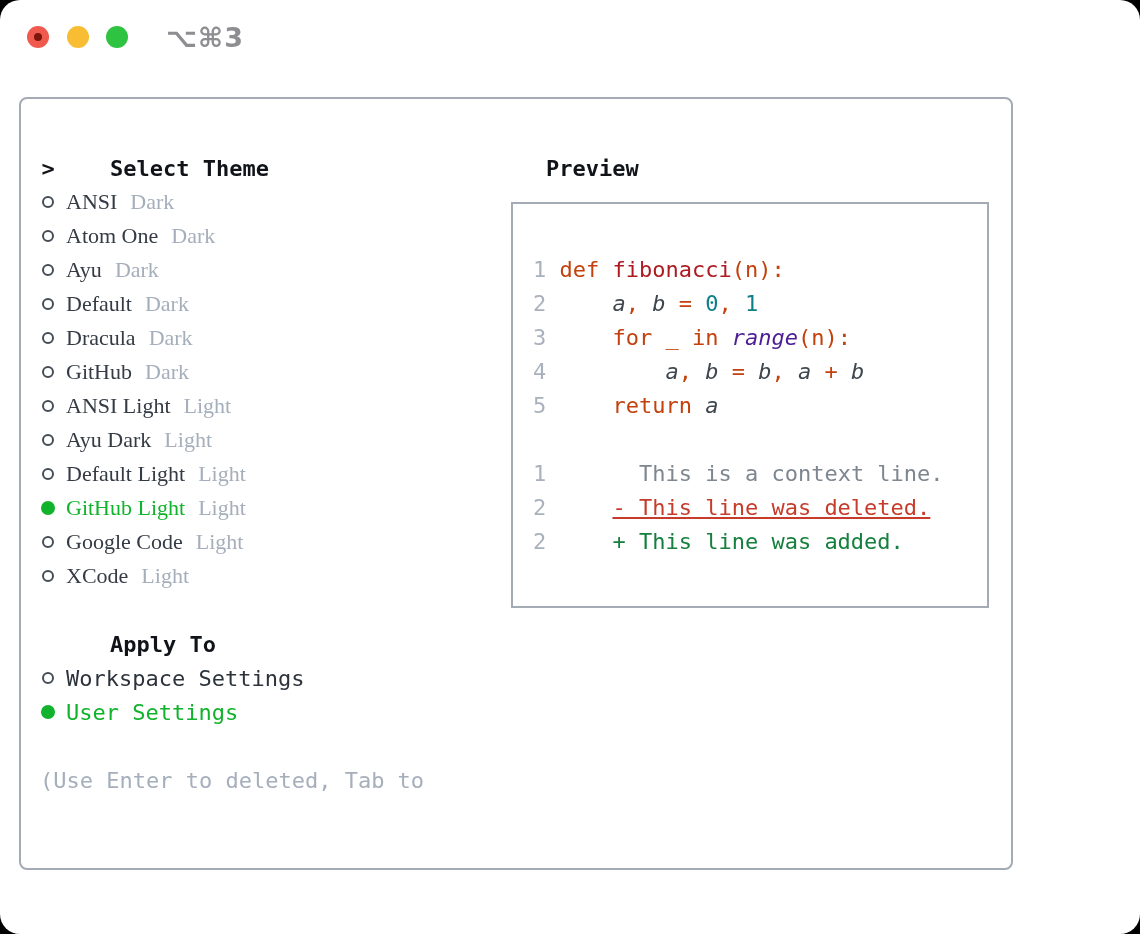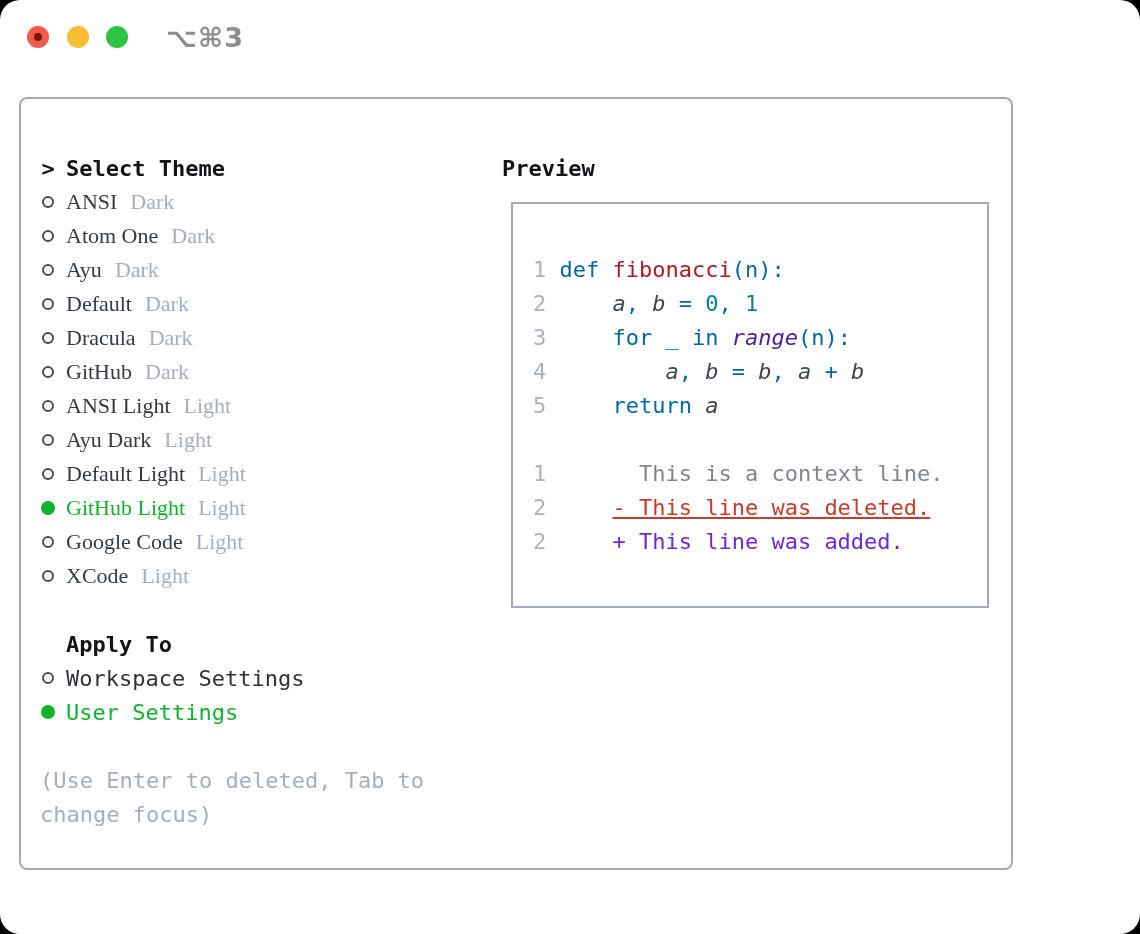--- a/index.html
+++ b/index.html
@@ -33,21 +33,21 @@
     border:2px solid #a4abb5; border-radius:8px; background:#fff;
   }
 
   .row { height:34px; display:flex; align-items:center; font-size:22px; }
   .marker { width:16px; margin-right:10px; display:flex; align-items:center; justify-content:center; flex:none; }
   .cursor-glyph { font-weight:bold; color:#101419; font-size:22px; }
   .radio { width:12px; height:12px; border-radius:50%; border:2px solid #454d57; }
   .radio.filled { width:14px; height:14px; border:none; background:#10b32b; }
   .marker.empty { visibility:hidden; }
 
-  .hdr { font-weight:bold; color:#101419; }
+  .hdr { font-weight:bold; color:#101419;margin-left:44px; }
   .theme-name { color:#343b44; white-space:pre; }
   .theme-name.selected { color:#10b32b; }
   .tag { color:#a5aebb; margin-left:13px; white-space:pre;text-align:right; }
 
   #left-header { position:absolute; left:19px; top:52px; }
   #theme-rows  { position:absolute; left:19px; top:86px;font-family:Liberation Serif, serif; }
   #apply-header{ position:absolute; left:19px; top:528px; }
   #apply-rows  { position:absolute; left:19px; top:562px; }
   .apply-name { color:#2c333b; white-space:pre; }
   .apply-name.selected { color:#10b32b; }
@@ -59,28 +59,28 @@
   
   #preview-header { position:absolute; left:481px; top:52px; }
   .preview-box {
     position:absolute; left:490px; top:103px; width:478px; height:406px;
     border:2px solid #a4abb5; background:#fff;
     padding:48px 0 0 20px; overflow:hidden;
   }
   .code-row { height:34px; display:flex; align-items:center; font-size:22px; white-space:pre; }
   .lineno { display:inline-block; width:1ch; text-align:right; color:#a9b1bc; margin-right:1ch; flex:none; }
   .tok { white-space:pre; }
-  .tok-plain   { color:#0369a1; }
+  .tok-plain   { color:#c2410c; }
   .tok-func    { color:#ad1a22; }
   .tok-ident   { color:#3e464e; font-style:italic; }
   .tok-num     { color:#0c7f87; }
   .tok-builtin { color:#4c1d95; font-style:italic; }
   .tok-context { color:#7e868f; }
   .tok-deleted { color:#c63b2a;text-decoration:underline; }
-  .tok-added   { color:#6d28d9; }
+  .tok-added   { color:#15803d; }
 </style>
 </head>
 <body>
 
 <div class="window">
 
   <div class="titlebar">
     <span class="light red">
         <span class="dot"></span>
       </span>
@@ -201,21 +201,20 @@
         </div>
         <div class="row">
           <span class="marker">
             <span class="radio filled"></span>
           </span>
           <span class="apply-name selected">User Settings</span>
         </div>
       </div>
 
     <div class="help-line" id="help-1">(Use Enter to deleted, Tab to</div>
-    <div class="help-line" id="help-2">change focus)</div>
 
     <div class="row" id="preview-header">
       <span class="hdr">Preview</span>
     </div>
 
     <div class="preview-box">
         <div class="code-row"><span class="lineno">1</span><span class="tok tok-plain">def </span><span class="tok tok-func">fibonacci</span><span class="tok tok-plain">(n):</span></div>
         <div class="code-row"><span class="lineno">2</span><span class="tok tok-plain">    </span><span class="tok tok-ident">a</span><span class="tok tok-plain">, </span><span class="tok tok-ident">b</span><span class="tok tok-plain"> = </span><span class="tok tok-num">0</span><span class="tok tok-plain">, </span><span class="tok tok-num">1</span></div>
         <div class="code-row"><span class="lineno">3</span><span class="tok tok-plain">    for _ in </span><span class="tok tok-builtin">range</span><span class="tok tok-plain">(n):</span></div>
         <div class="code-row"><span class="lineno">4</span><span class="tok tok-plain">        </span><span class="tok tok-ident">a</span><span class="tok tok-plain">, </span><span class="tok tok-ident">b</span><span class="tok tok-plain"> = </span><span class="tok tok-ident">b</span><span class="tok tok-plain">, </span><span class="tok tok-ident">a</span><span class="tok tok-plain"> + </span><span class="tok tok-ident">b</span></div>

